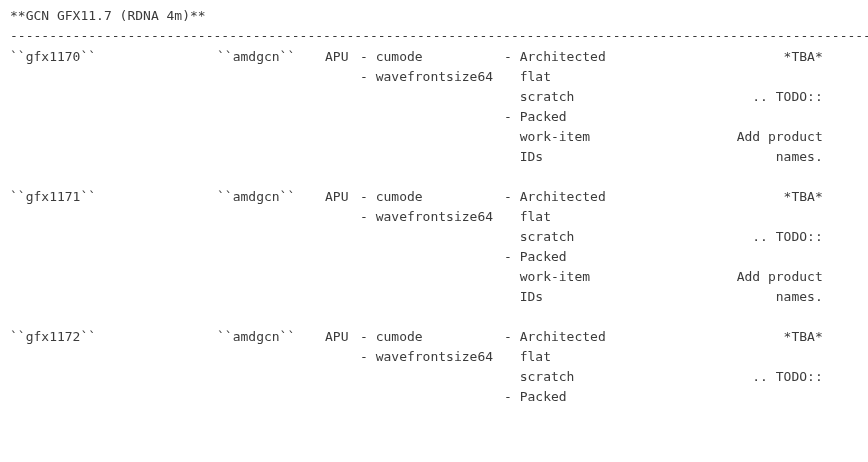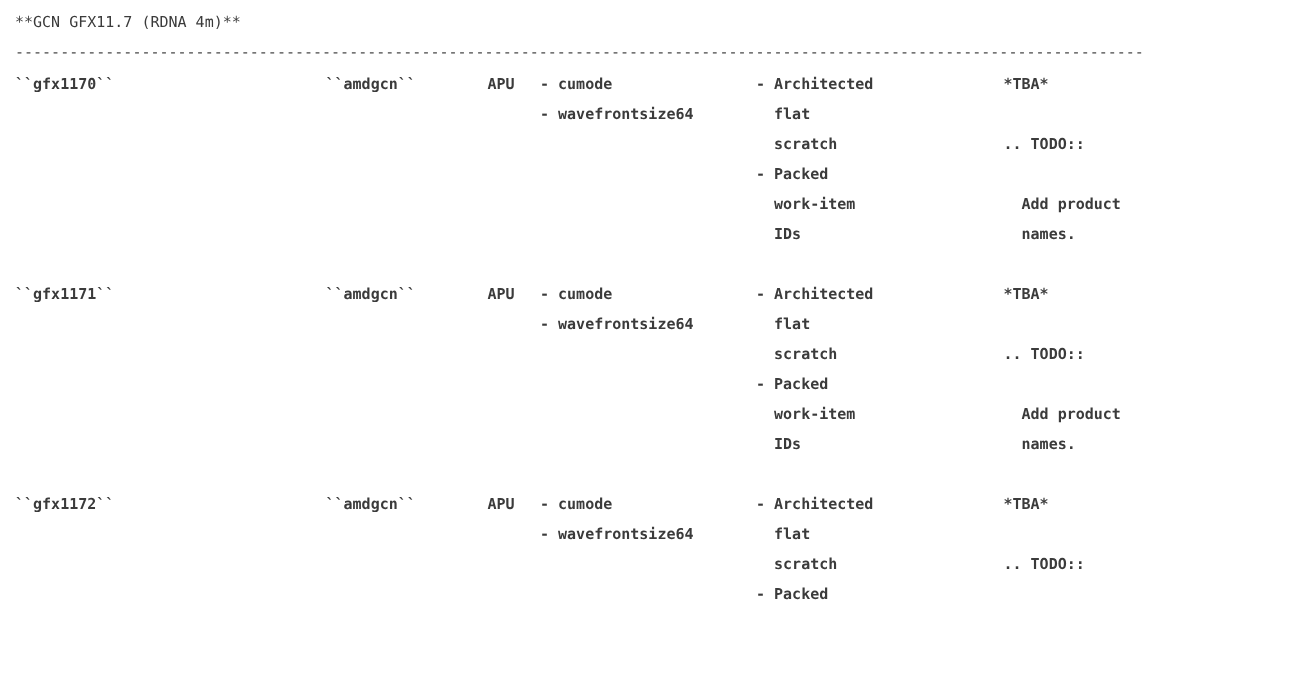--- a/index.html
+++ b/index.html
@@ -7,51 +7,50 @@
     padding: 0;
     background: #ffffff;
   }
   .page {
     position: relative;
     width: 868px;
     height: 408px;
     overflow: hidden;
     background: #ffffff;
     font-family: "DejaVu Sans Mono", "Liberation Mono", monospace;
-    font-size: 10px;
+    font-size: 13px;
     line-height: 20px;
     color: #3b3b3b;
   }
   .line {
     white-space: pre;
     padding-left: 10px;
     height: 20px;
   }
   .title { margin-top: 6px; }
   .separator {
     letter-spacing: 0;
     overflow: hidden;
   }
   .rows { margin-top: 1px; }
   .row {
     position: relative;
     height: 140px;
-    font-weight: bold;
   }
   .cell {
     position: absolute;
     top: 0;
     white-space: pre;
   }
   .c-target     { left: 10px;  }
   .c-triple     { left: 217px; }
   .c-kind       { left: 325px; }
   .c-features   { left: 348px; margin-left: 12px; }
   .c-properties { left: 504px; }
-  .c-notes      { left: 669px; }
+  .c-notes      { left: 721px; text-align: right; }
 </style>
 </head>
 <body>
 
 <div class="page">
 
   <div class="line title">**GCN GFX11.7 (RDNA 4m)**</div>
 
   <div class="line separator">-----------------------------------------------------------------------------------------------------------------------------</div>
 

